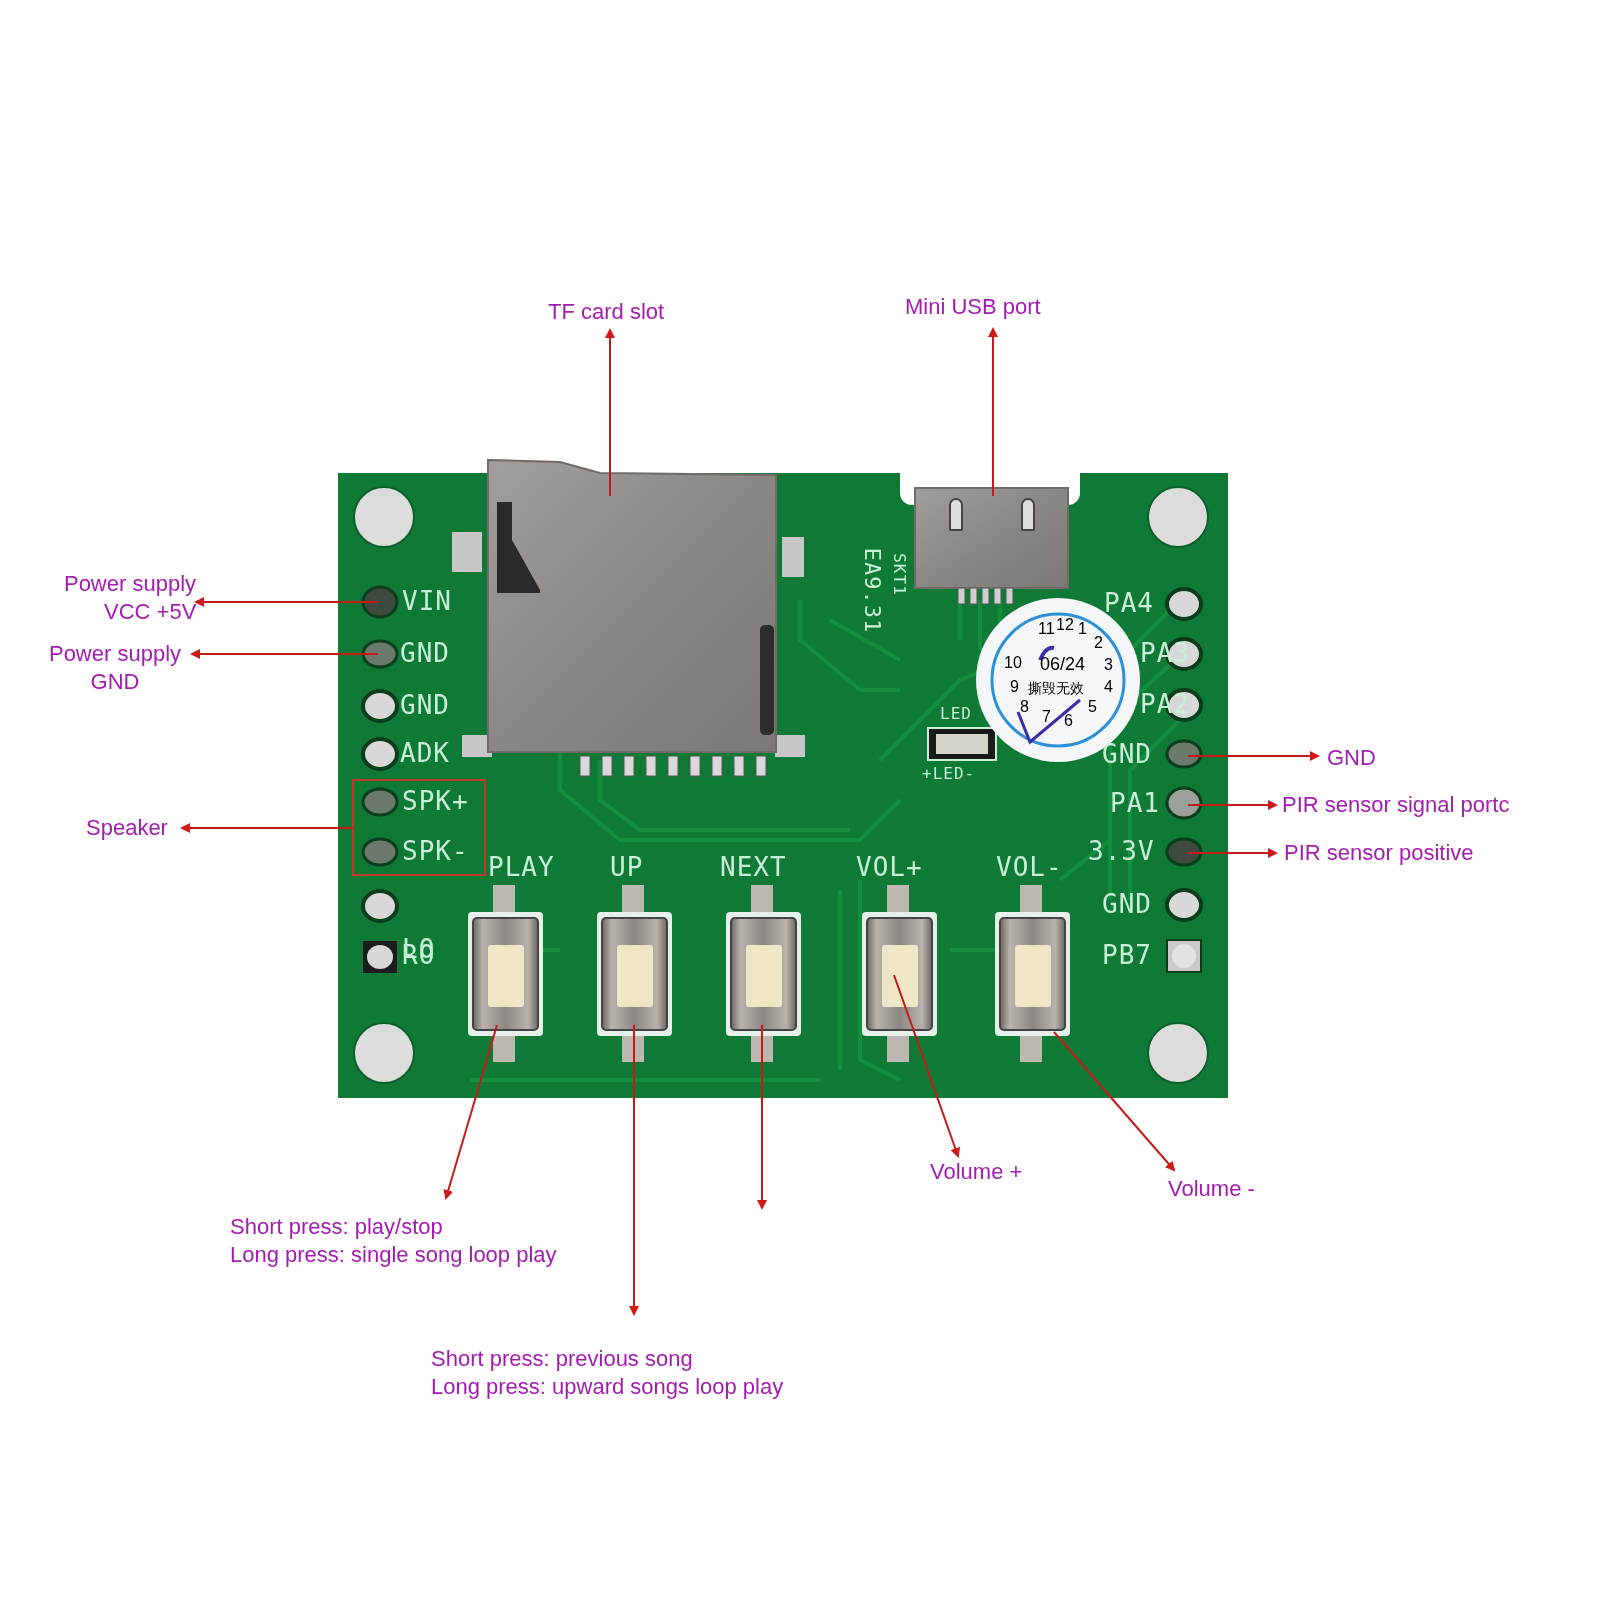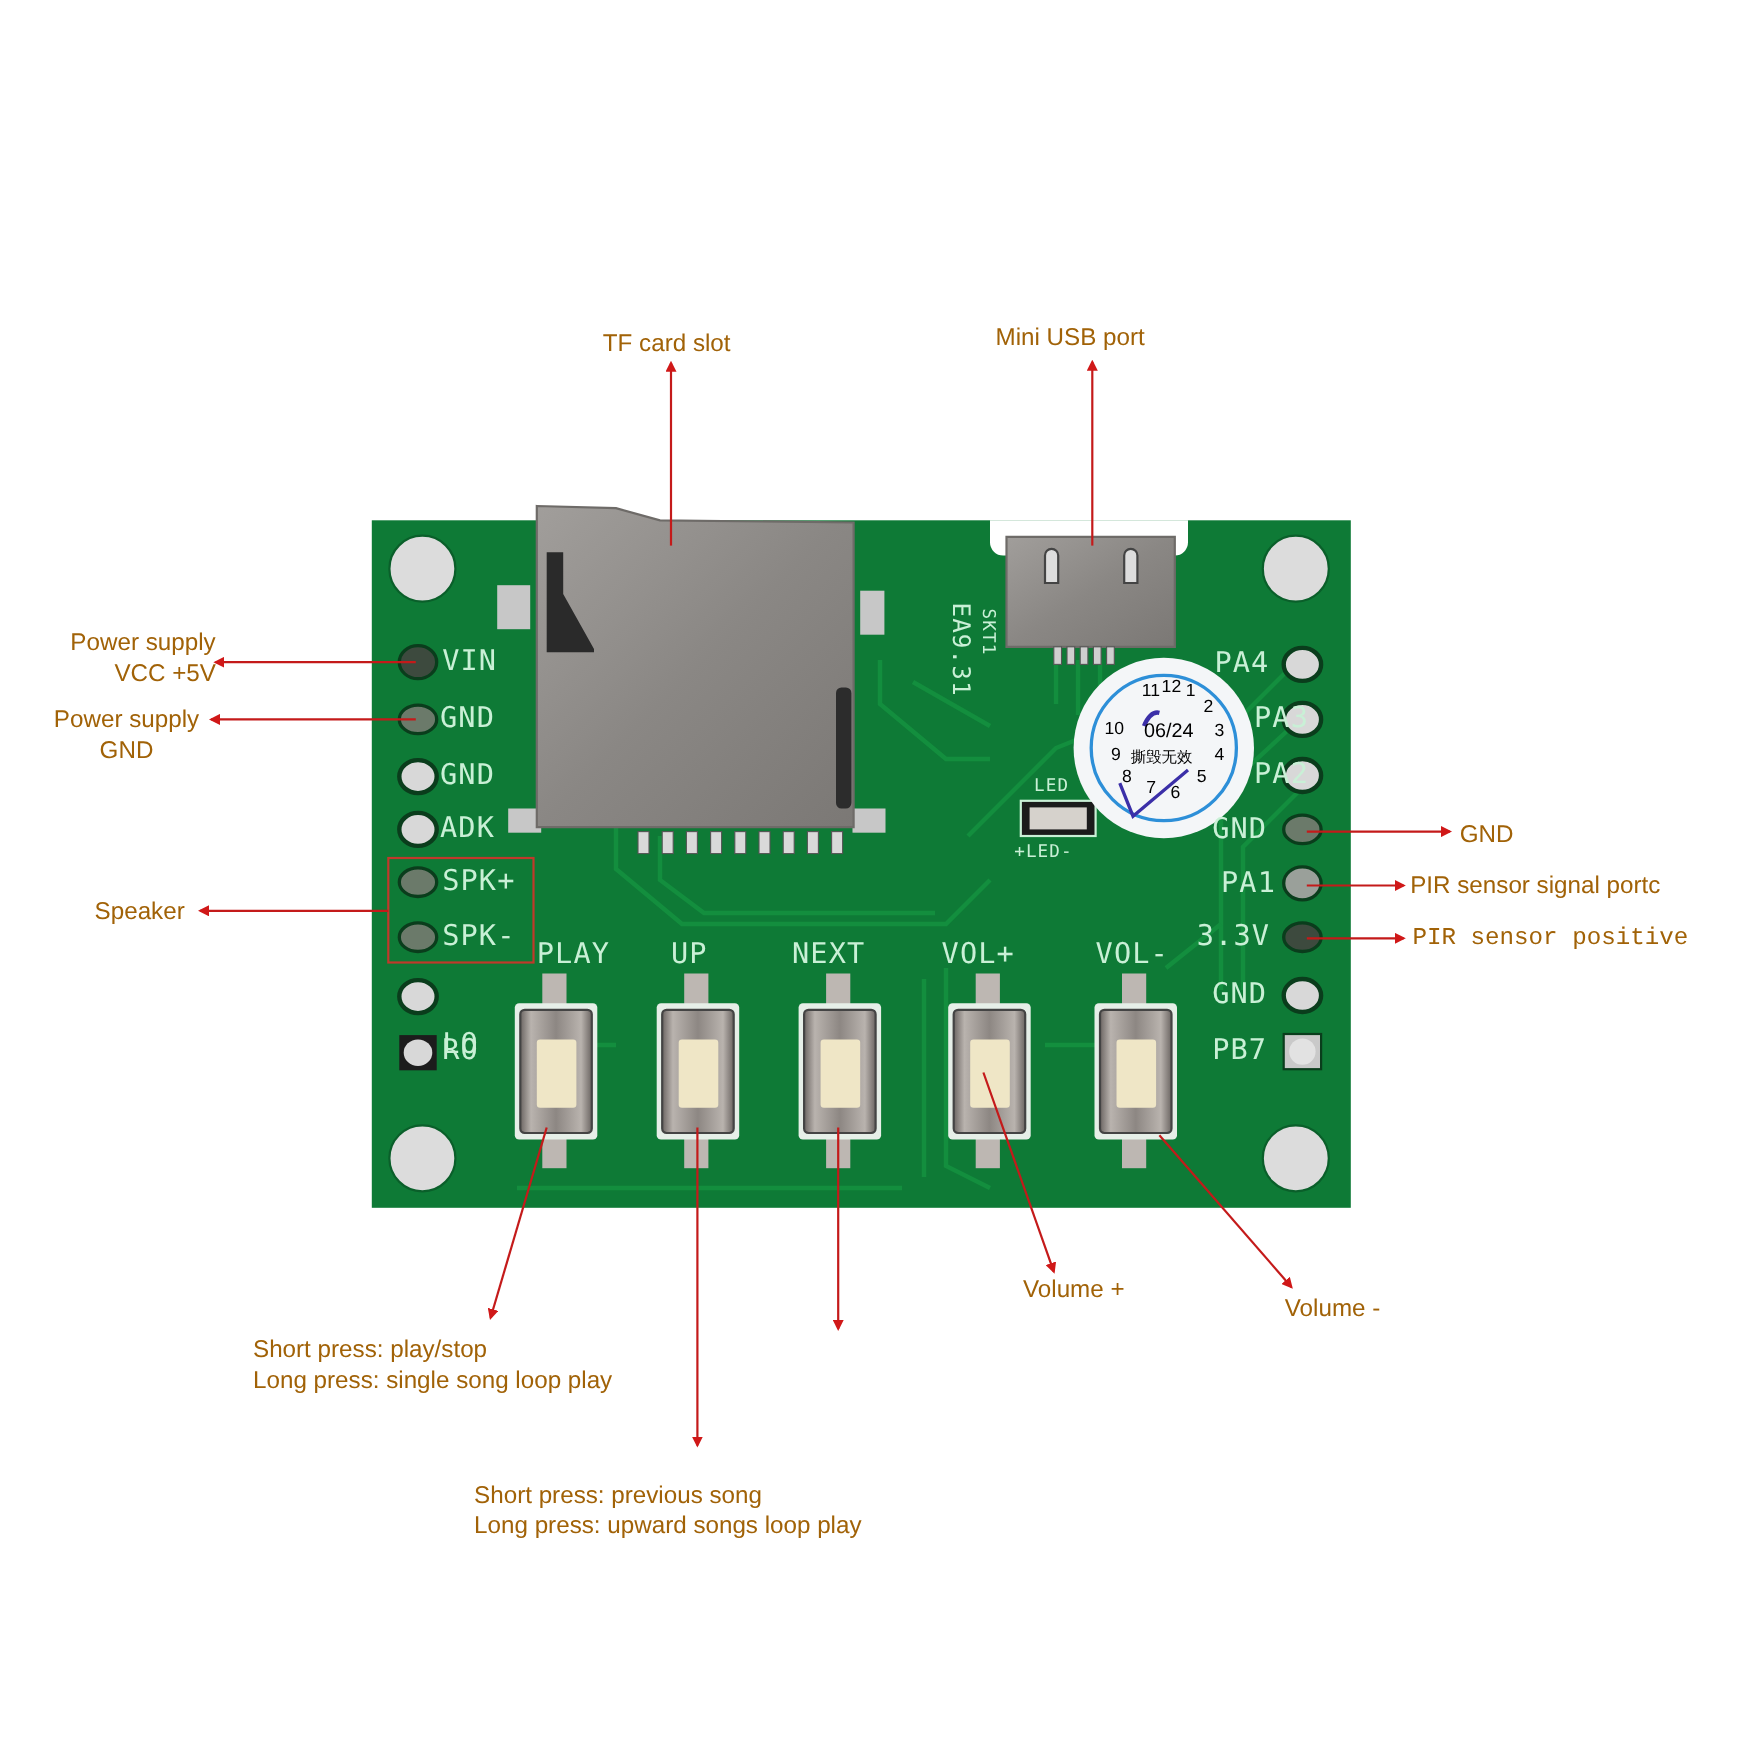--- a/index.html
+++ b/index.html
@@ -1,18 +1,18 @@
 <!DOCTYPE html>
 <html><head>
   <meta charset="utf-8">
   <style>
     html, body { margin:0; padding:0; background:#ffffff; }
     body { width:1600px; height:1600px; position:relative; overflow:hidden; font-family:"Liberation Sans", sans-serif; }
     .abs { position:absolute; }
-    .label { position:absolute; color:#a16207; font-size:22px; line-height:28px; white-space:nowrap; }
+    .label { position:absolute; color:#a21caf; font-size:22px; line-height:28px; white-space:nowrap; }
     .label.center { text-align:center; }
     .silk { position:absolute; color:#c9f0d6; font-family:"DejaVu Sans Mono", monospace; font-size:26px; letter-spacing:1px; white-space:nowrap; }
     svg.overlay { position:absolute; left:0; top:0; }
   </style>
 </head>
 <body>
 
 <svg class="overlay" width="1600" height="1600" viewBox="0 0 1600 1600">
   <defs>
     <linearGradient id="metalGrad" x1="0" y1="0" x2="1" y2="1">
@@ -244,21 +244,21 @@
   <div style="padding-left:46px;text-align:left;">VCC +5V</div>
 </div>
 <div class="label center" style="left:42px;top:640px;width:146px;">
   <div>Power supply</div>
   <div>GND</div>
 </div>
 <span class="label" style="left:86px;top:814px;">Speaker</span>
 
 <span class="label" style="left:1327px;top:744px;">GND</span>
 <span class="label" style="left:1282px;top:791px;">PIR sensor signal portc</span>
-<span class="label" style="left:1284px;top:839px;font-family:Liberation Mono, monospace;">PIR sensor positive</span>
+<span class="label" style="left:1284px;top:839px;">PIR sensor positive</span>
 
 <div class="label" style="left:230px;top:1213px;">
   <div>Short press: play/stop</div>
   <div>Long press: single song loop play</div>
 </div>
 <div class="label" style="left:431px;top:1345px;">
   <div>Short press: previous song</div>
   <div>Long press: upward songs loop play</div>
 </div>
 <div class="label" style="left:682px;top:1218px;">

